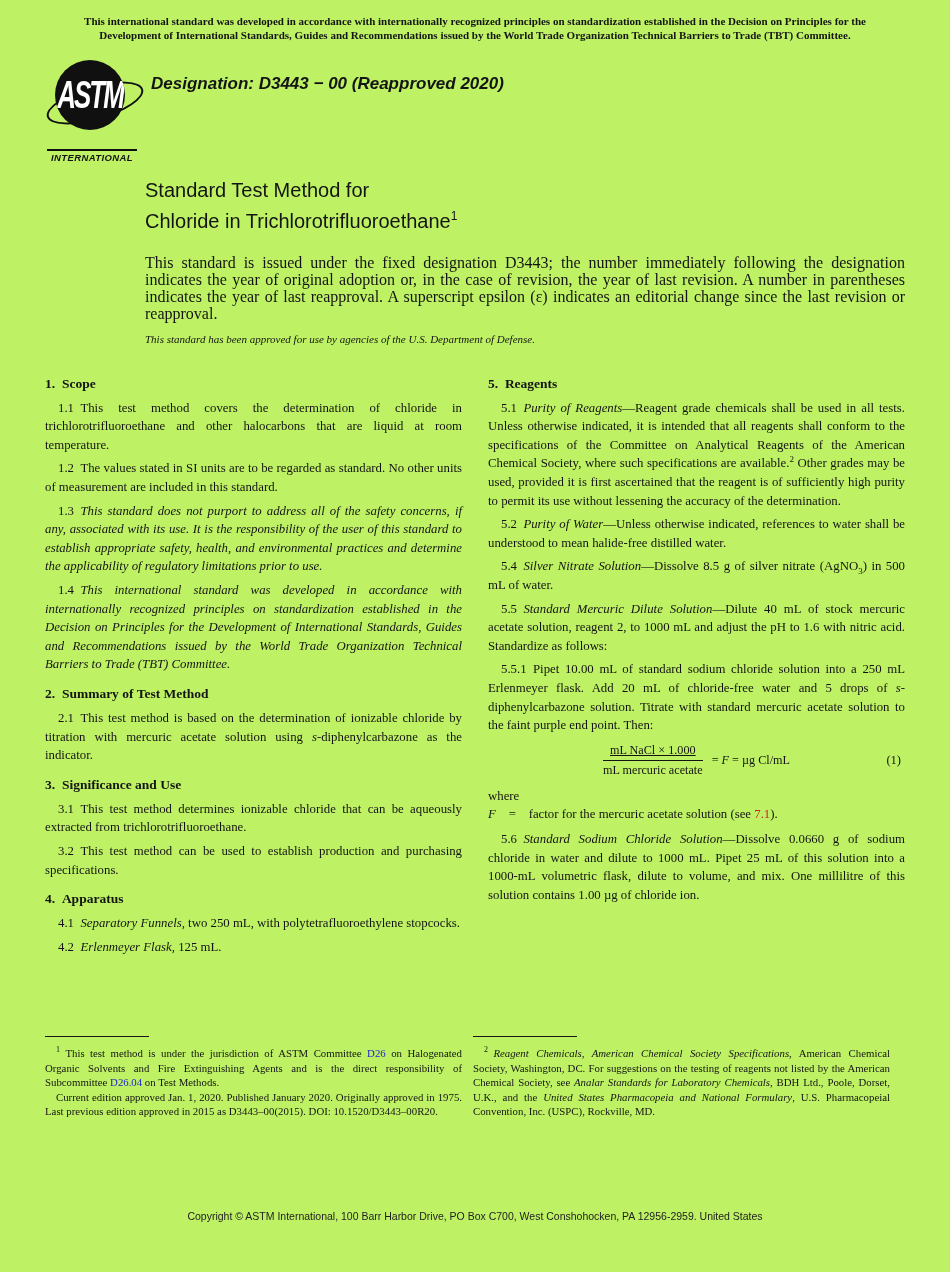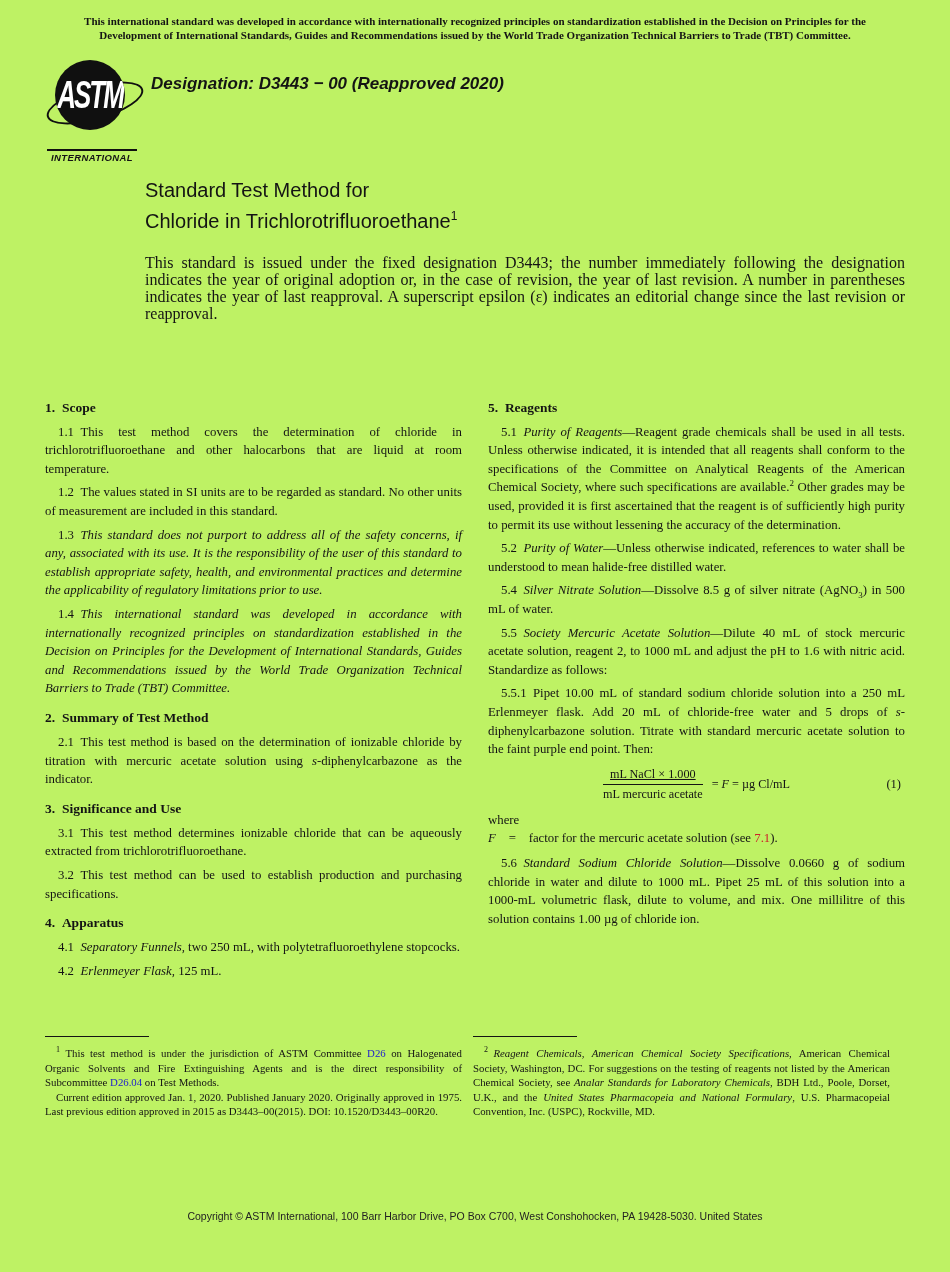--- a/index.html
+++ b/index.html
@@ -21,21 +21,21 @@
 
   
   .title-block{margin:14px 45px 0 145px;font-family:"Liberation Sans",sans-serif;font-weight:normal;font-size:20px;line-height:26px;}
   .title-block sup{font-size:12px;}
 
   .issue-note{margin:20px 45px 0 145px;font-size:16px;line-height:17px;text-align:justify;font-family:Liberation Serif, serif;}
   .dod-note{margin:10px 45px 0 145px;font-size:11px;line-height:14px;font-style:italic;}
 
   
   .columns{margin:29px 45px 0 45px;display:flex;gap:26px;}
-  .col{width:417px;flex:0 0 417px;margin-top:48px;}
+  .col{width:417px;flex:0 0 417px;}
   .sec-heading{font-size:13.5px;font-weight:bold;margin:11px 0 7px 0;line-height:17px;}
   .col .section:first-child .sec-heading{margin-top:0;}
   .para{font-size:12.8px;line-height:18.6px;text-align:justify;text-indent:13px;margin:0 0 5px 0;}
   .para sup{font-size:9px;line-height:0;}
   .para sub{font-size:9px;line-height:0;}
   .it{font-style:italic;}
   .blink{color:#2222cc;cursor:pointer;}
   .rlink{color:#cc2229;cursor:pointer;}
 
   
@@ -76,20 +76,21 @@
     </div>
     <div class="designation">Designation: D3443 − 00 (Reapproved 2020)</div>
   </div>
 
   <div class="title-block">
     <div>Standard Test Method for</div>
     <div><span>Chloride in Trichlorotrifluoroethane</span><sup>1</sup></div>
   </div>
 
   <p class="issue-note">This standard is issued under the fixed designation D3443; the number immediately following the designation indicates the year of original adoption or, in the case of revision, the year of last revision. A number in parentheses indicates the year of last reapproval. A superscript epsilon (ε) indicates an editorial change since the last revision or reapproval.</p>
+  <p class="dod-note">This standard has been approved for use by agencies of the U.S. Department of Defense.</p>
 
   <div class="columns">
 
     <div class="col">
       <div class="section">
         <h2 class="sec-heading">1. Scope</h2>
         <p class="para"><span>1.1 This test method covers the determination of chloride in trichlorotrifluoroethane and other halocarbons that are liquid at room temperature.</span></p>
         <p class="para"><span>1.2 The values stated in SI units are to be regarded as standard. No other units of measurement are included in this standard.</span></p>
         <p class="para"><span>1.3 </span><span class="it">This standard does not purport to address all of the safety concerns, if any, associated with its use. It is the responsibility of the user of this standard to establish appropriate safety, health, and environmental practices and determine the applicability of regulatory limitations prior to use.</span></p>
         <p class="para"><span>1.4 </span><span class="it">This international standard was developed in accordance with internationally recognized principles on standardization established in the Decision on Principles for the Development of International Standards, Guides and Recommendations issued by the World Trade Organization Technical Barriers to Trade (TBT) Committee.</span></p>
@@ -109,21 +110,21 @@
         <p class="para"><span>4.2 </span><span class="it">Erlenmeyer Flask,</span><span> 125 mL.</span></p>
       </div>
     </div>
 
     <div class="col">
       <div class="section">
         <h2 class="sec-heading">5. Reagents</h2>
         <p class="para"><span>5.1 </span><span class="it">Purity of Reagents</span><span>—Reagent grade chemicals shall be used in all tests. Unless otherwise indicated, it is intended that all reagents shall conform to the specifications of the Committee on Analytical Reagents of the American Chemical Society, where such specifications are available.</span><sup>2</sup><span> Other grades may be used, provided it is first ascertained that the reagent is of sufficiently high purity to permit its use without lessening the accuracy of the determination.</span></p>
         <p class="para"><span>5.2 </span><span class="it">Purity of Water</span><span>—Unless otherwise indicated, references to water shall be understood to mean halide-free distilled water.</span></p>
         <p class="para"><span>5.4 </span><span class="it">Silver Nitrate Solution</span><span>—Dissolve 8.5 g of silver nitrate (AgNO</span><sub>3</sub><span>) in 500 mL of water.</span></p>
-        <p class="para"><span>5.5 </span><span class="it">Society Mercuric Acetate Solution</span><span>—Dilute 40 mL of stock mercuric acetate solution, reagent 2, to 1000 mL and adjust the pH to 1.6 with nitric acid. Standardize as follows:</span></p>
+        <p class="para"><span>5.5 </span><span class="it">Standard Mercuric Dilute Solution</span><span>—Dilute 40 mL of stock mercuric acetate solution, reagent 2, to 1000 mL and adjust the pH to 1.6 with nitric acid. Standardize as follows:</span></p>
         <p class="para"><span>5.5.1 Pipet 10.00 mL of standard sodium chloride solution into a 250 mL Erlenmeyer flask. Add 20 mL of chloride-free water and 5 drops of </span><span class="it">s</span><span>-diphenylcarbazone solution. Titrate with standard mercuric acetate solution to the faint purple end point. Then:</span></p>
 
         <div class="equation">
           <div class="frac">
             <div class="frac-num">mL NaCl × 1.000</div>
             <div class="frac-den">mL mercuric acetate</div>
           </div>
           <div class="eq-rhs"><span>= </span><span class="it">F</span><span> = µg Cl/mL</span></div>
           <div class="eq-no">(1)</div>
         </div>
@@ -142,15 +143,15 @@
       <div class="fn-rule"></div>
       <p class="fn-para"><sup>1</sup><span> This test method is under the jurisdiction of ASTM Committee </span><span class="blink">D26</span><span> on Halogenated Organic Solvents and Fire Extinguishing Agents and is the direct responsibility of Subcommittee </span><span class="blink">D26.04</span><span> on Test Methods.</span></p>
       <p class="fn-para"><span>Current edition approved Jan. 1, 2020. Published January 2020. Originally approved in 1975. Last previous edition approved in 2015 as D3443–00(2015). DOI: 10.1520/D3443–00R20.</span></p>
     </div>
     <div class="fn-col">
       <div class="fn-rule"></div>
       <p class="fn-para"><sup>2</sup><span class="it"> Reagent Chemicals, American Chemical Society Specifications,</span><span> American Chemical Society, Washington, DC. For suggestions on the testing of reagents not listed by the American Chemical Society, see </span><span class="it">Analar Standards for Laboratory Chemicals</span><span>, BDH Ltd., Poole, Dorset, U.K., and the </span><span class="it">United States Pharmacopeia and National Formulary</span><span>, U.S. Pharmacopeial Convention, Inc. (USPC), Rockville, MD.</span></p>
     </div>
   </div>
 
-  <p class="copyright">Copyright © ASTM International, 100 Barr Harbor Drive, PO Box C700, West Conshohocken, PA 19428-5030. United States</p>
+  <p class="copyright">Copyright © ASTM International, 100 Barr Harbor Drive, PO Box C700, West Conshohocken, PA 12956-2959. United States</p>
 
 </div>
 
 </body></html>

